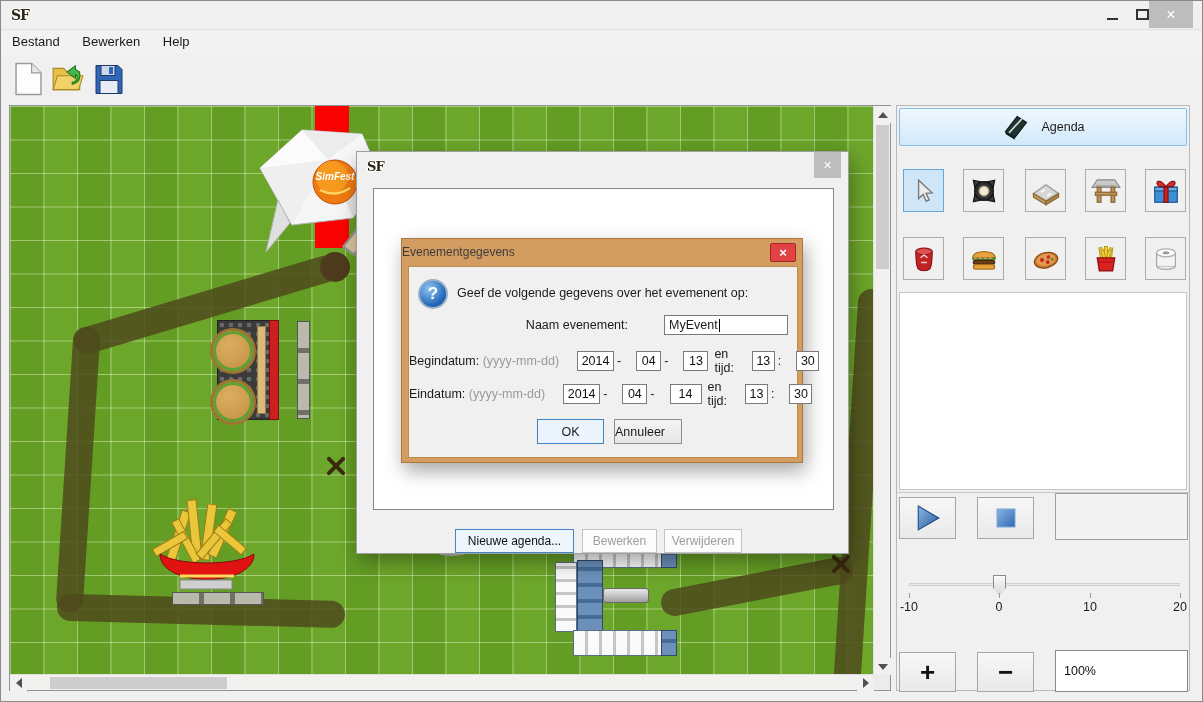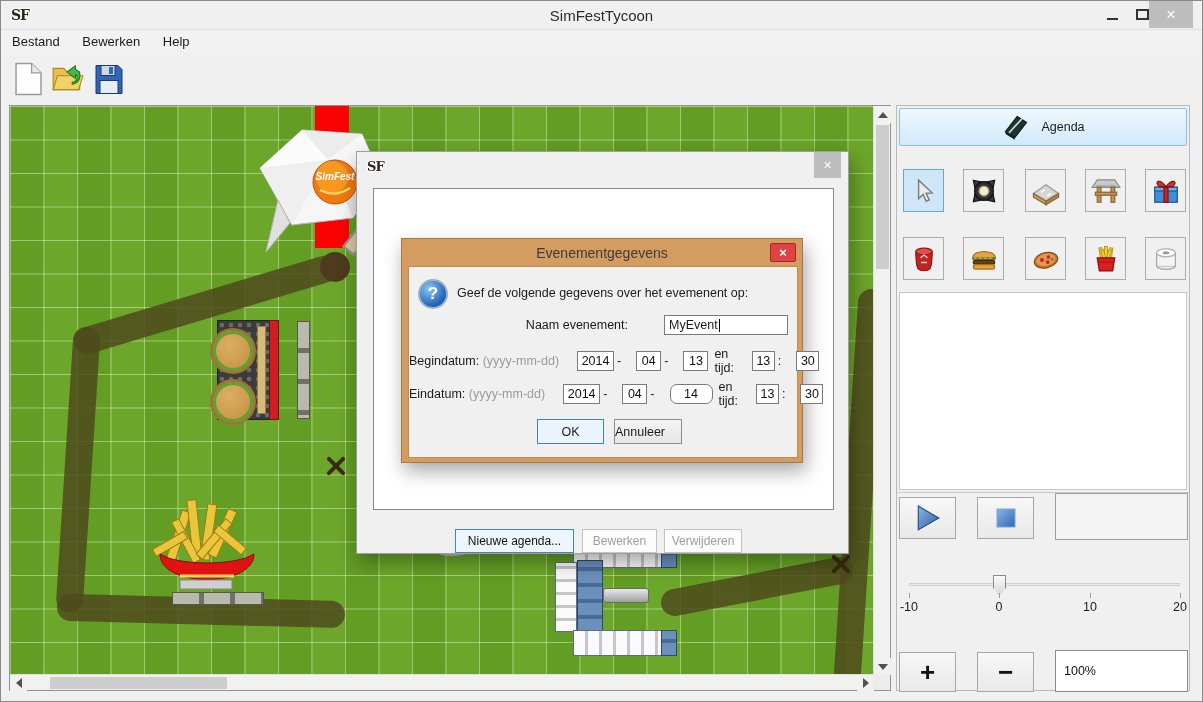--- a/index.html
+++ b/index.html
@@ -117,21 +117,21 @@
   .dlg-agendas .inner{position:absolute;left:16px;top:36px;width:461px;height:322px;background:#fff;border:1px solid #828790;}
   .dbtn{position:absolute;top:377px;height:24px;font-size:12px;display:flex;align-items:center;justify-content:center;}
   .dbtn-new{left:98px;width:119px;background:#eef6fd;border:1px solid #4584c4;color:#111;}
   .dbtn-dis{background:#fcfcfc;border:1px solid #c3c3c3;color:#9d9d9d;}
   .dbtn-edit{left:225px;width:75px;}
   .dbtn-del{left:307px;width:78px;}
 
   
   .dlg-event{position:absolute;left:400px;top:237px;width:402px;height:225px;background:#d39c60;border:1px solid #a87840;
     box-shadow:3px 8px 18px rgba(0,0,0,.35);}
-  .dlg-event .etitle{position:absolute;left:0;top:6px;width:100%;text-align:center;font-size:14px;color:#3c3c3c;}
+  .dlg-event .etitle{position:absolute;left:0;top:6px;width:100%;text-align:left;font-size:12px;color:#3c3c3c;}
   .dlg-event .eclose{position:absolute;right:6px;top:4px;width:26px;height:19px;background:#e04343;border:1px solid #a82525;
     border-radius:2px;color:#fff;font-size:13px;font-weight:bold;display:flex;align-items:center;justify-content:center;}
   .ebody{position:absolute;left:6px;top:27px;width:390px;height:192px;background:#f0f0f0;border:1px solid #bf8c4d;font-size:12.5px;color:#1a1a1a;}
   .qicon{position:absolute;left:9px;top:12px;width:30px;height:30px;border-radius:50%;
     background:radial-gradient(circle at 35% 30%,#8ec6f2,#1e62b4 70%);border:2px solid #9ab0c8;
     color:#fff;font-weight:bold;font-size:17px;display:flex;align-items:center;justify-content:center;}
   .eprompt{position:absolute;left:48px;top:19px;}
   .erow{position:absolute;left:0;width:100%;display:flex;align-items:center;}
   .erow .lbl{width:202px;text-align:right;margin-right:6px;white-space:nowrap;}
   .fmt{color:#9a9a9a;font-style:normal;}
@@ -148,21 +148,20 @@
 </head>
 <body>
 
 <div id="win">
 
   <div class="artifact"></div>
   <div class="artifact-blue"></div>
 
   <div class="titlebar">
     <span class="sf-logo">SF</span>
-    <span class="win-title">SimFestTycoon</span>
     <div class="winctrl btn-min">
         <span class="glyph-min"></span>
       </div>
     <div class="winctrl btn-max">
         <span class="glyph-max"></span>
       </div>
     <div class="winctrl btn-close">
         <span>×</span>
       </div>
   </div>
@@ -495,21 +494,21 @@
         <span class="sep">:</span>
         <input class="tbox" style="width: 23px;" value="30">
       </div>
 
       <div class="erow" style="top:113px;">
         <span class="lbl"><span>Eindatum:</span> <span class="fmt">(yyyy-mm-dd)</span></span>
         <input class="tbox" style="width: 37px;" value="2014">
         <span class="sep">-</span>
         <input class="tbox" style="width: 25px;" value="04">
         <span class="sep">-</span>
-        <input class="tbox" style="width: 43px; border-radius: 7px;" value="14">
+        <input class="tbox" style="width: 32px;" value="14">
         <span style="margin:0 6px;">en tijd:</span>
         <input class="tbox" style="width: 23px;" value="13">
         <span class="sep">:</span>
         <input class="tbox" style="width: 23px;" value="30">
       </div>
 
       <div class="okbtn">
           <span>OK</span>
         </div>
       <div class="cancelbtn">

